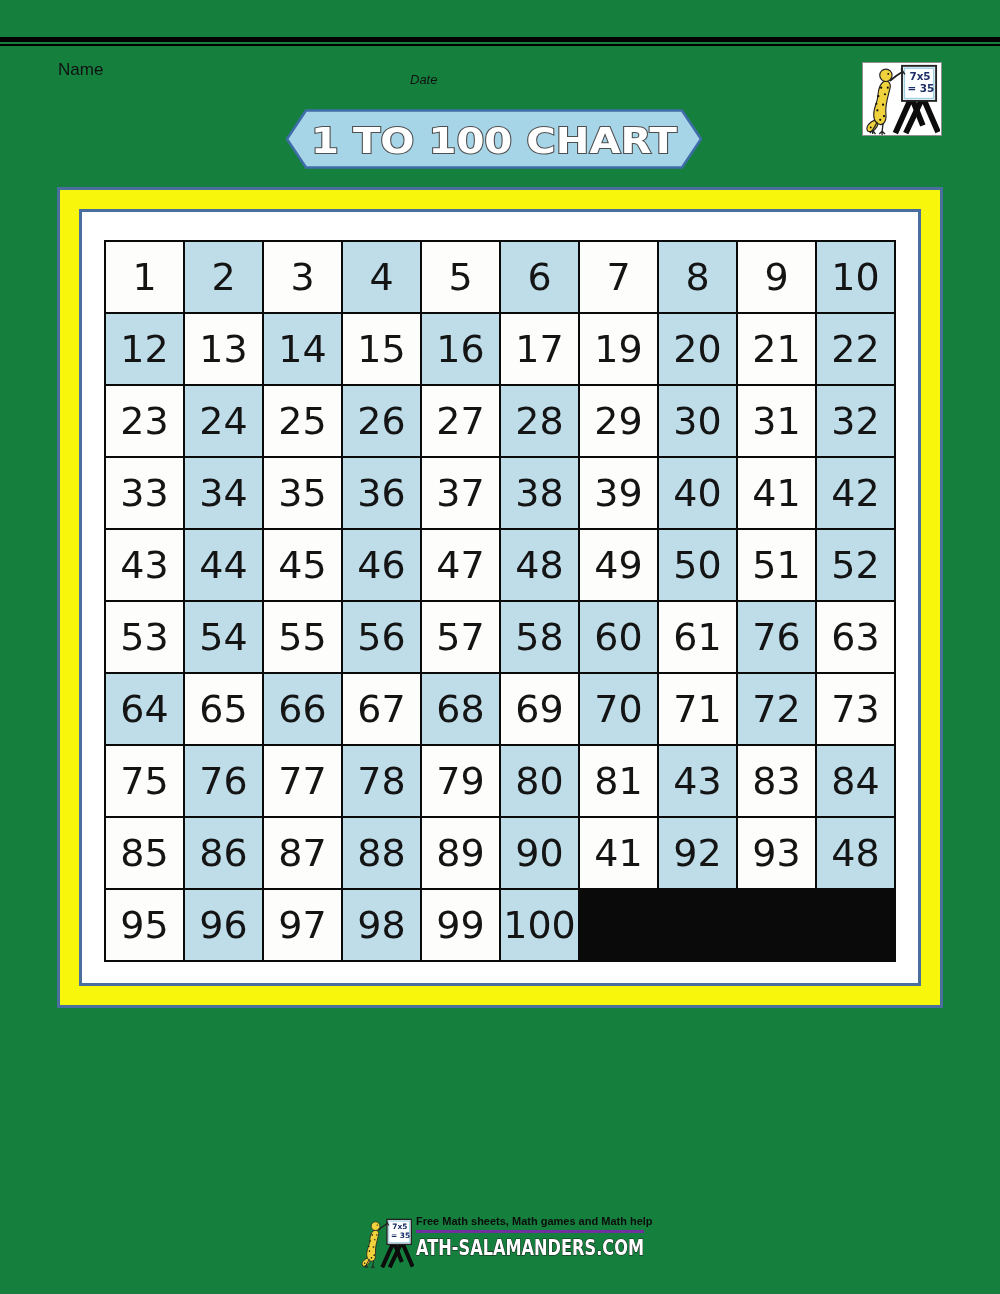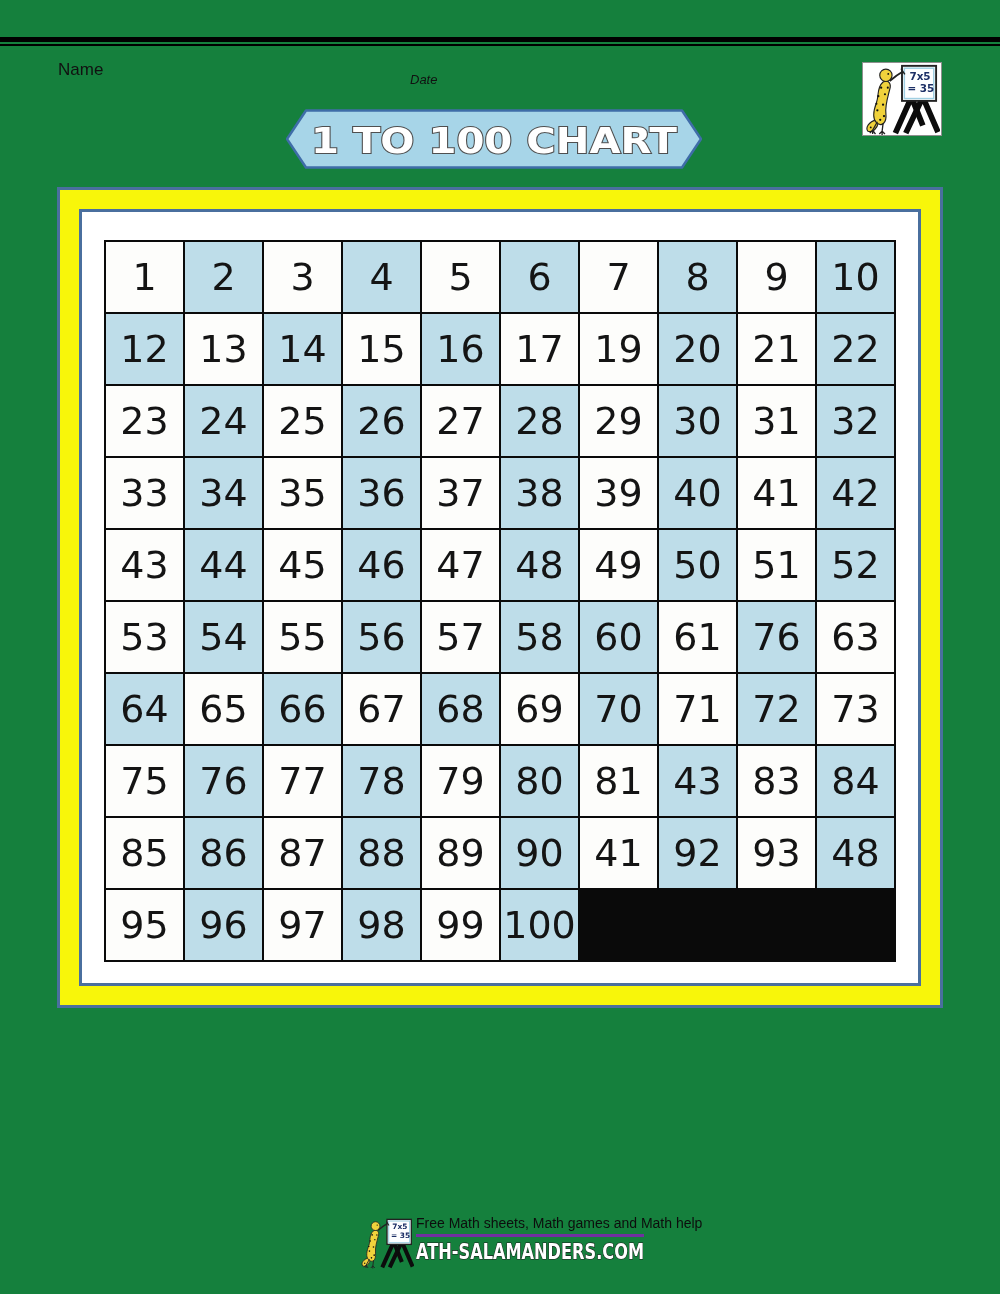--- a/index.html
+++ b/index.html
@@ -37,21 +37,21 @@
   }
   .cell{
     background:#fdfdfb;display:flex;align-items:center;justify-content:center;
     font-family:"DejaVu Sans",sans-serif;font-size:38px;color:#141414;
   }
   .cell.shaded{background:var(--shade);}
   
   .footer{position:absolute;left:360px;top:1215px;display:flex;align-items:flex-start;}
   .footer-logo{width:54px;height:52px;flex:0 0 auto;margin-top:2px;}
   .footer-text{margin-left:2px;width:232px;}
-  .tagline{font-size:14px;font-weight:normal;color:#0d0d0d;white-space:nowrap;letter-spacing:0;}
+  .tagline{font-size:11px;font-weight:bold;color:#0d0d0d;white-space:nowrap;letter-spacing:0;}
   .purple-rule{height:2.5px;background:var(--purple);margin:3px 0 1px 0;width:228px;}
   .wordmark svg{display:block;}
 </style>
 </head>
 <body>
 
 <div class="page">
 
   <svg width="0" height="0" style="position:absolute" aria-hidden="true">
     <symbol id="salaLogo" viewBox="0 0 80 76">

